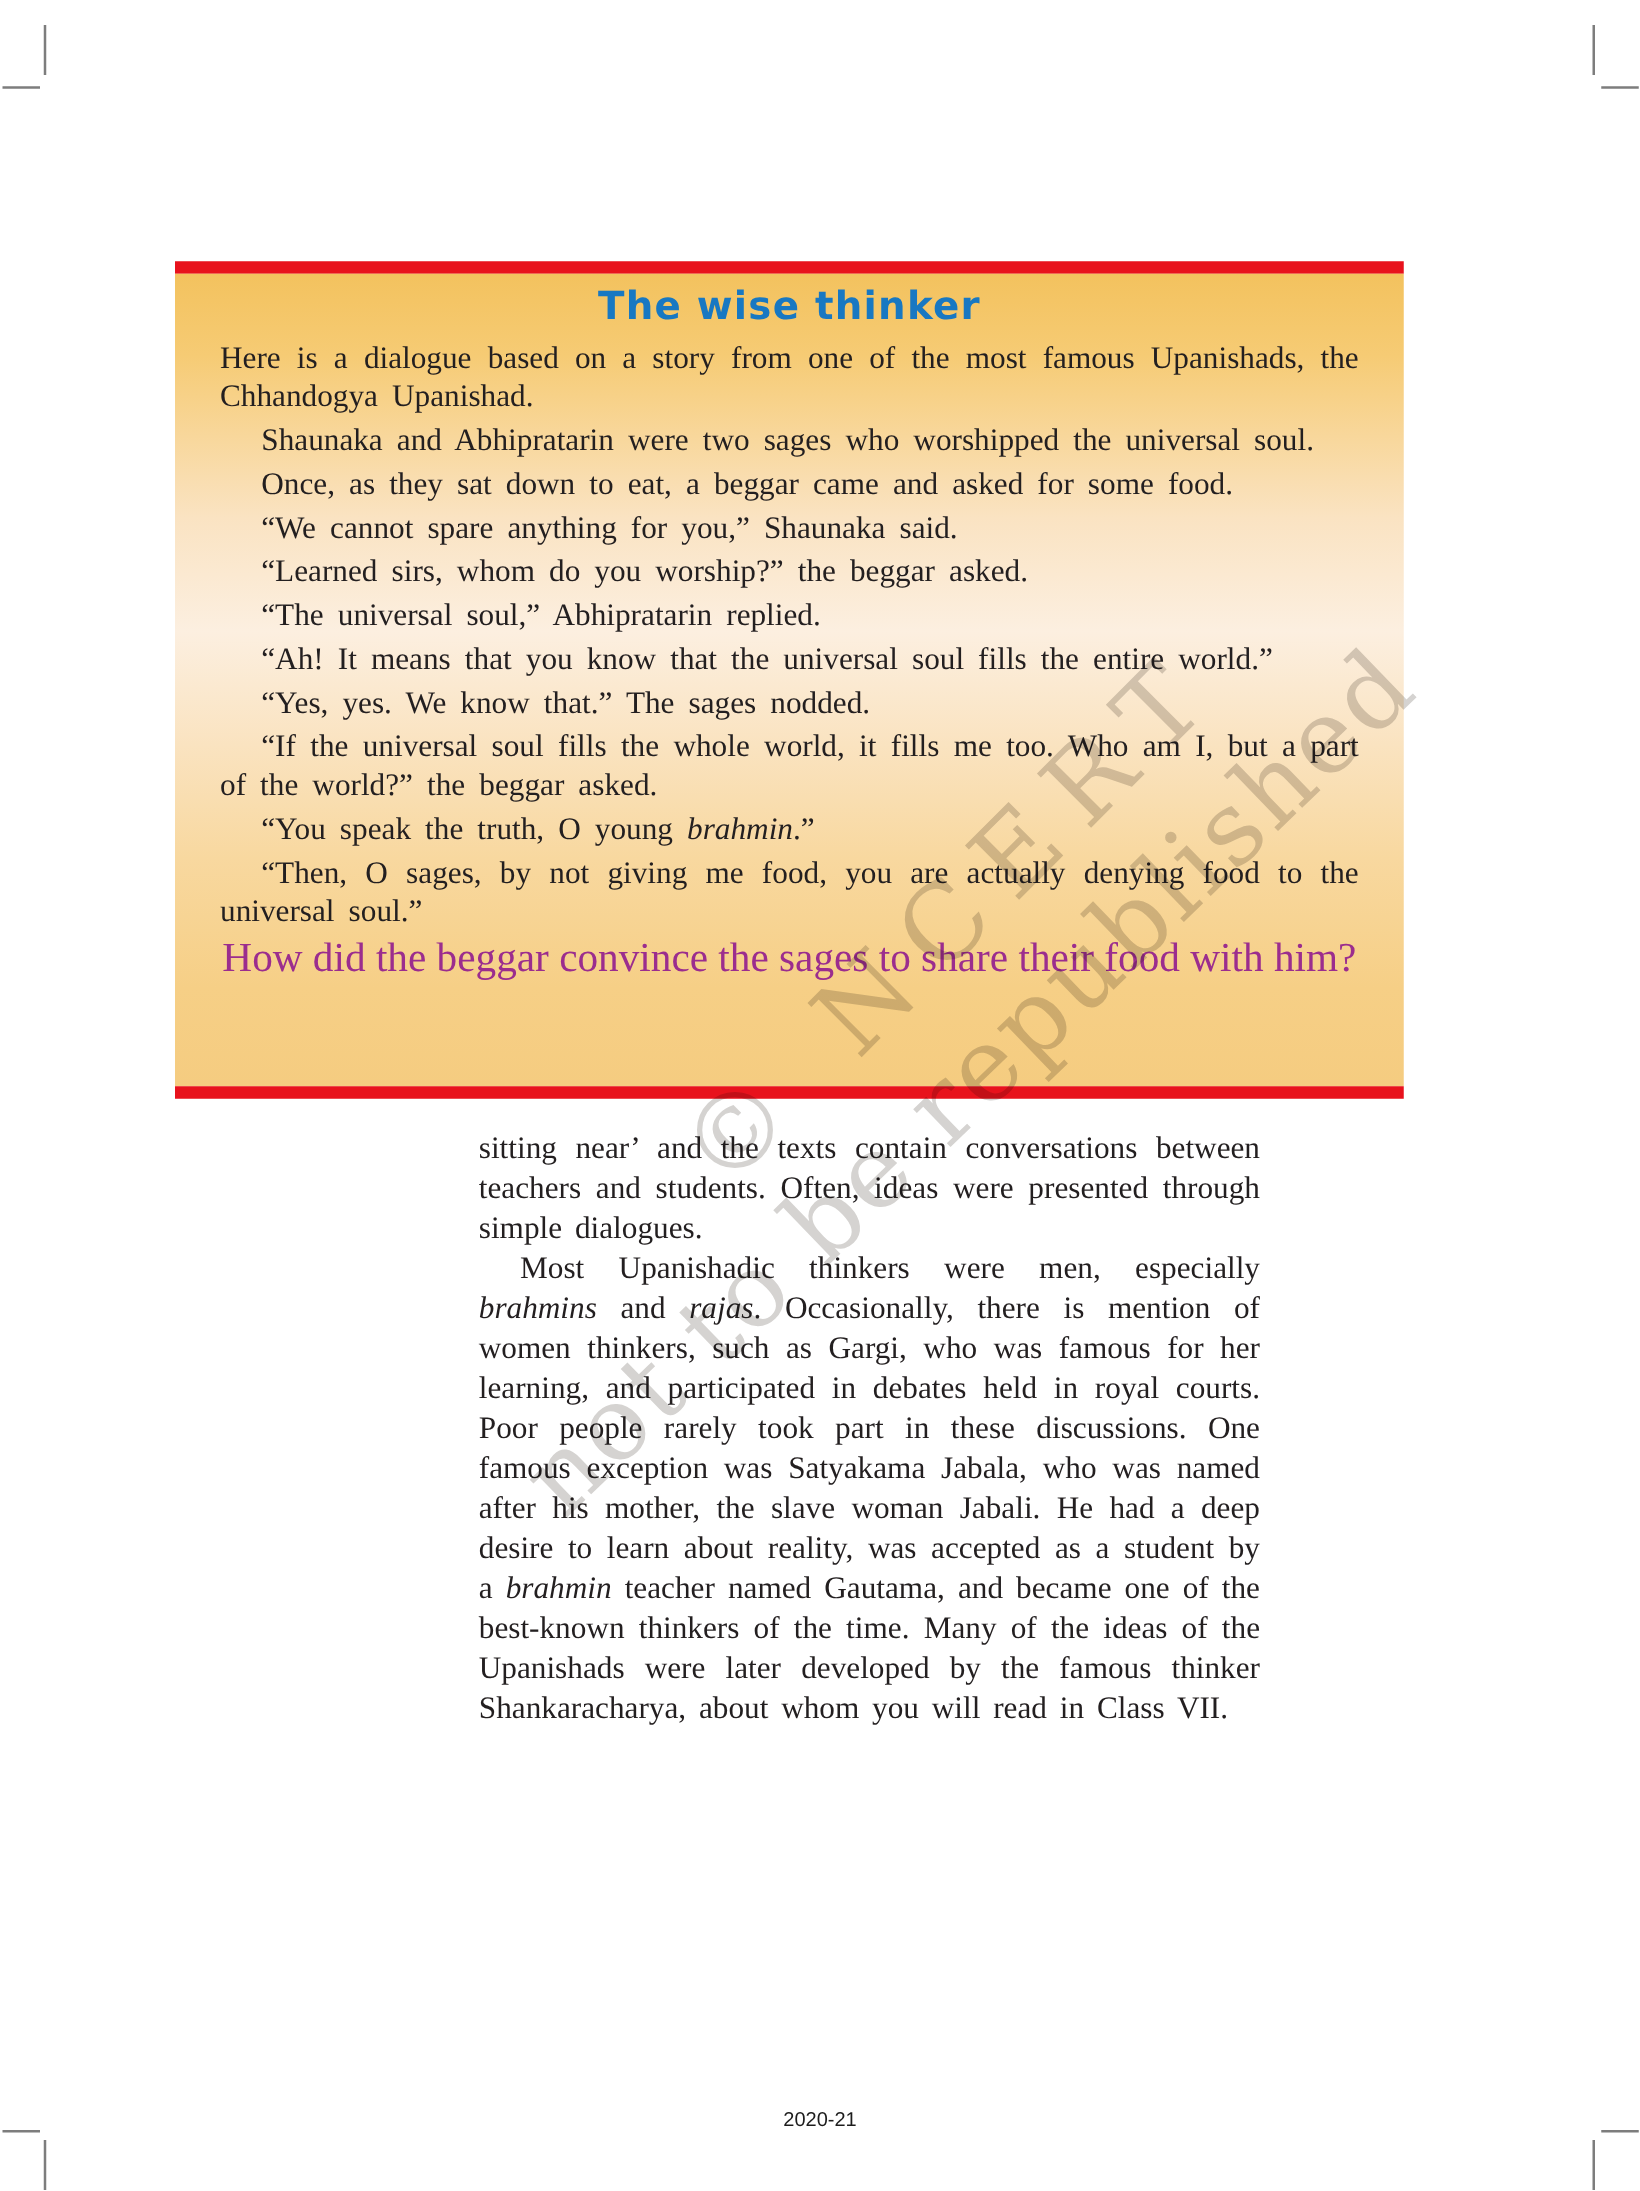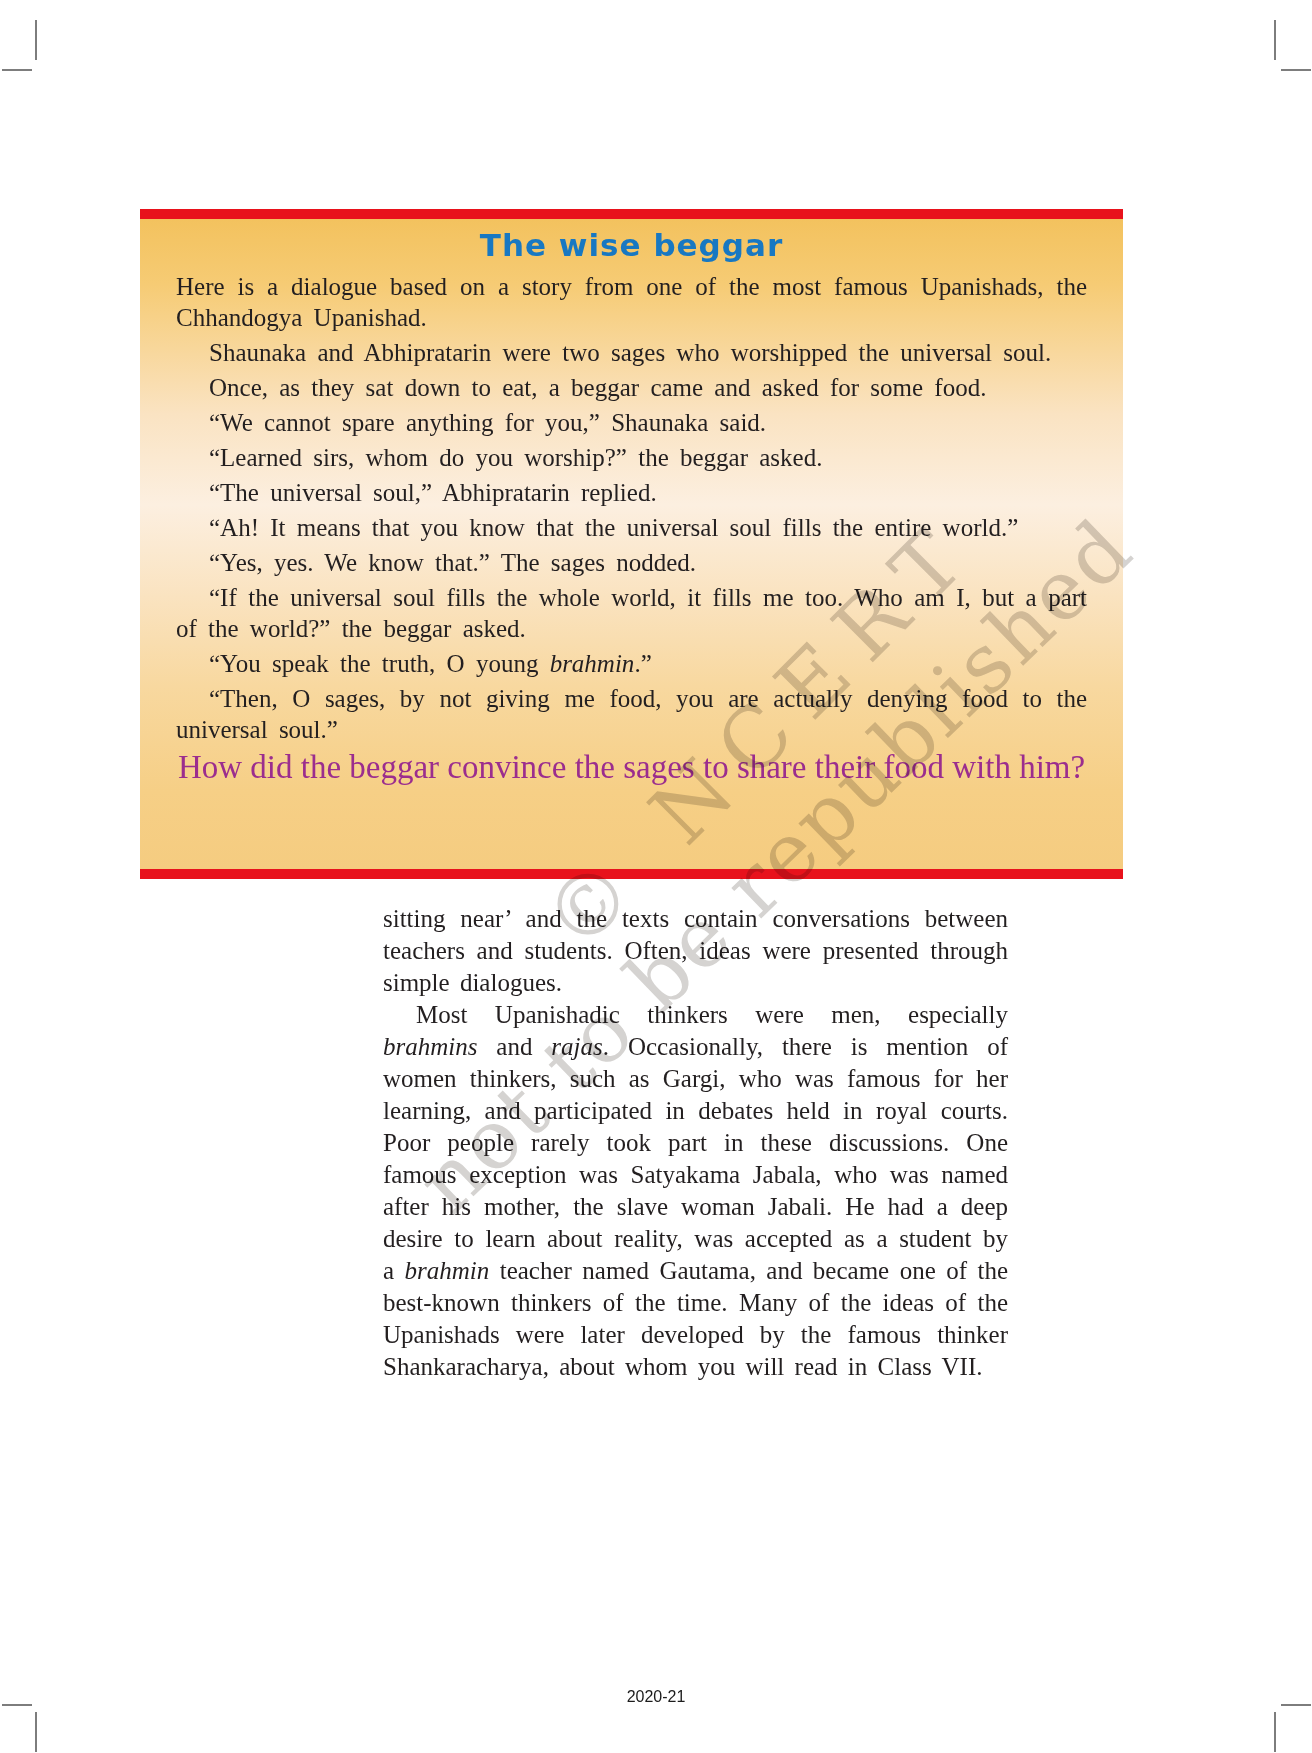--- a/index.html
+++ b/index.html
@@ -122,21 +122,21 @@
   <div class="crop v" style="left:1274px;top:20px;"></div>
   <div class="crop h" style="left:1281px;top:69px;"></div>
   <div class="crop h" style="left:2px;top:1704px;"></div>
   <div class="crop v" style="left:35px;top:1712px;"></div>
   <div class="crop h" style="left:1281px;top:1704px;"></div>
   <div class="crop v" style="left:1274px;top:1712px;"></div>
 
   <div class="story-box">
     <div class="redbar"></div>
     <div class="box-content">
-      <h2 class="story-title">The wise beggar</h2>
+      <h2 class="story-title">The wise thinker</h2>
       <div class="story-text" id="story-paras">
           <p><span>Here is a dialogue based on a story from one of the most famous Upanishads, the Chhandogya Upanishad.</span></p>
           <p class="indent"><span>Shaunaka and Abhipratarin were two sages who worshipped the universal soul.</span></p>
           <p class="indent"><span>Once, as they sat down to eat, a beggar came and asked for some food.</span></p>
           <p class="indent"><span>“We cannot spare anything for you,” Shaunaka said.</span></p>
           <p class="indent"><span>“Learned sirs, whom do you worship?” the beggar asked.</span></p>
           <p class="indent"><span>“The universal soul,” Abhipratarin replied.</span></p>
           <p class="indent"><span>“Ah! It means that you know that the universal soul fills the entire world.”</span></p>
           <p class="indent"><span>“Yes, yes. We know that.” The sages nodded.</span></p>
           <p class="indent"><span>“If the universal soul fills the whole world, it fills me too. Who am I, but a part of the world?” the beggar asked.</span></p>

